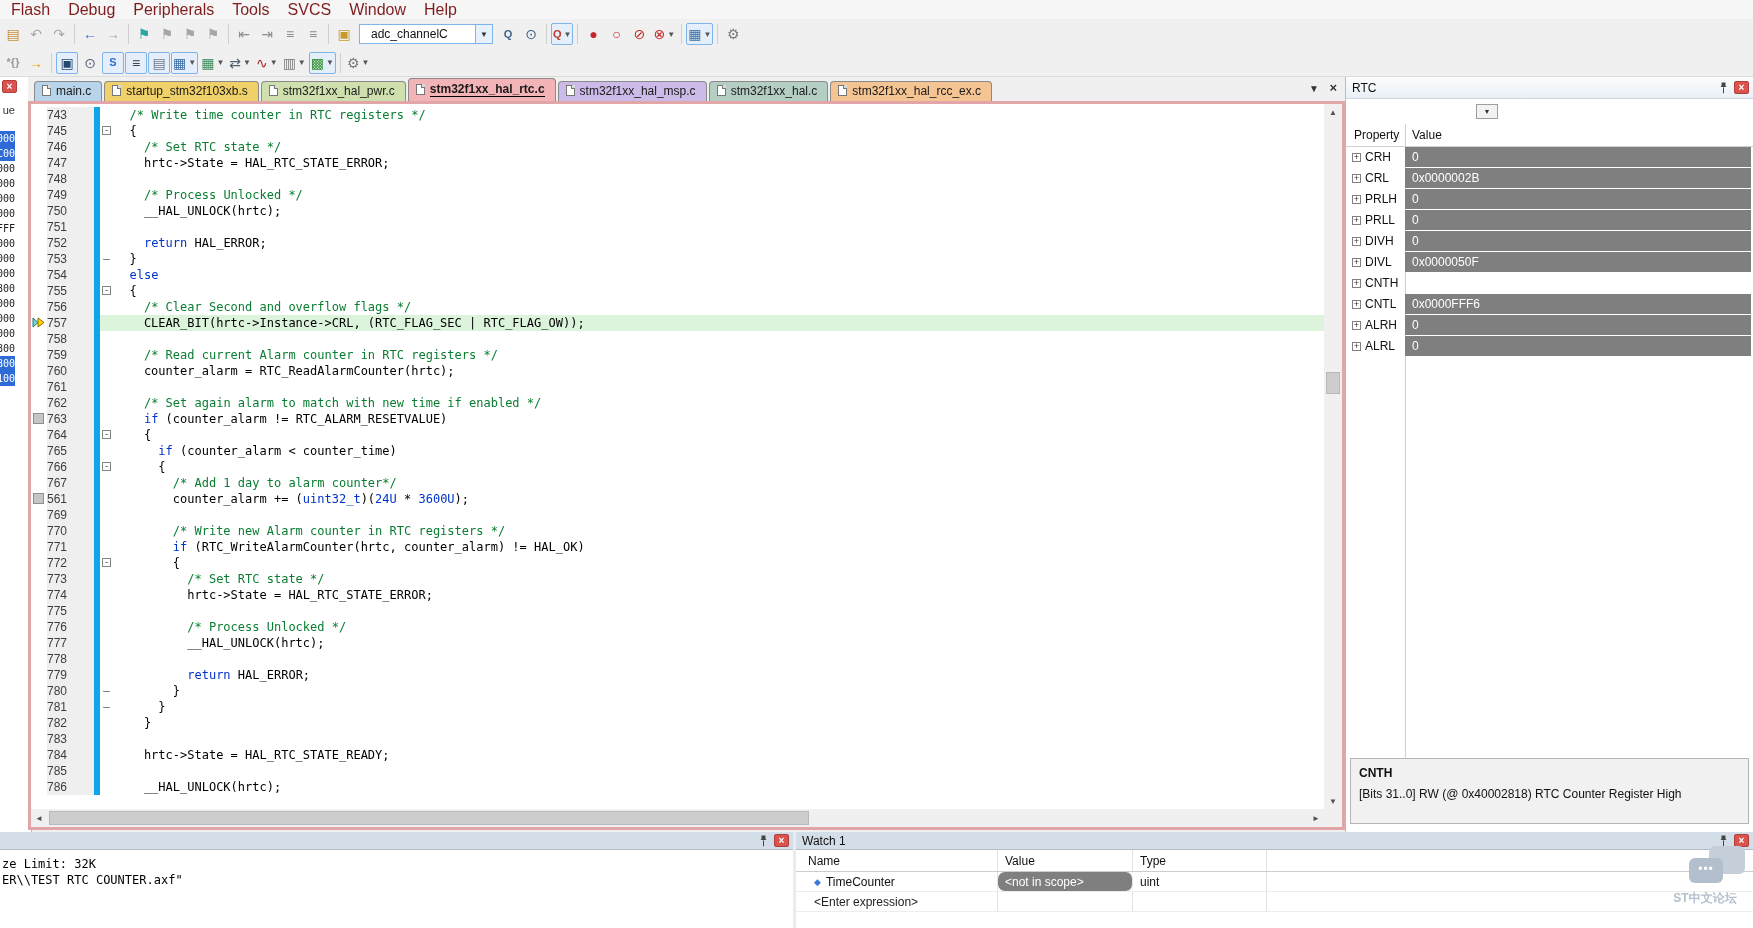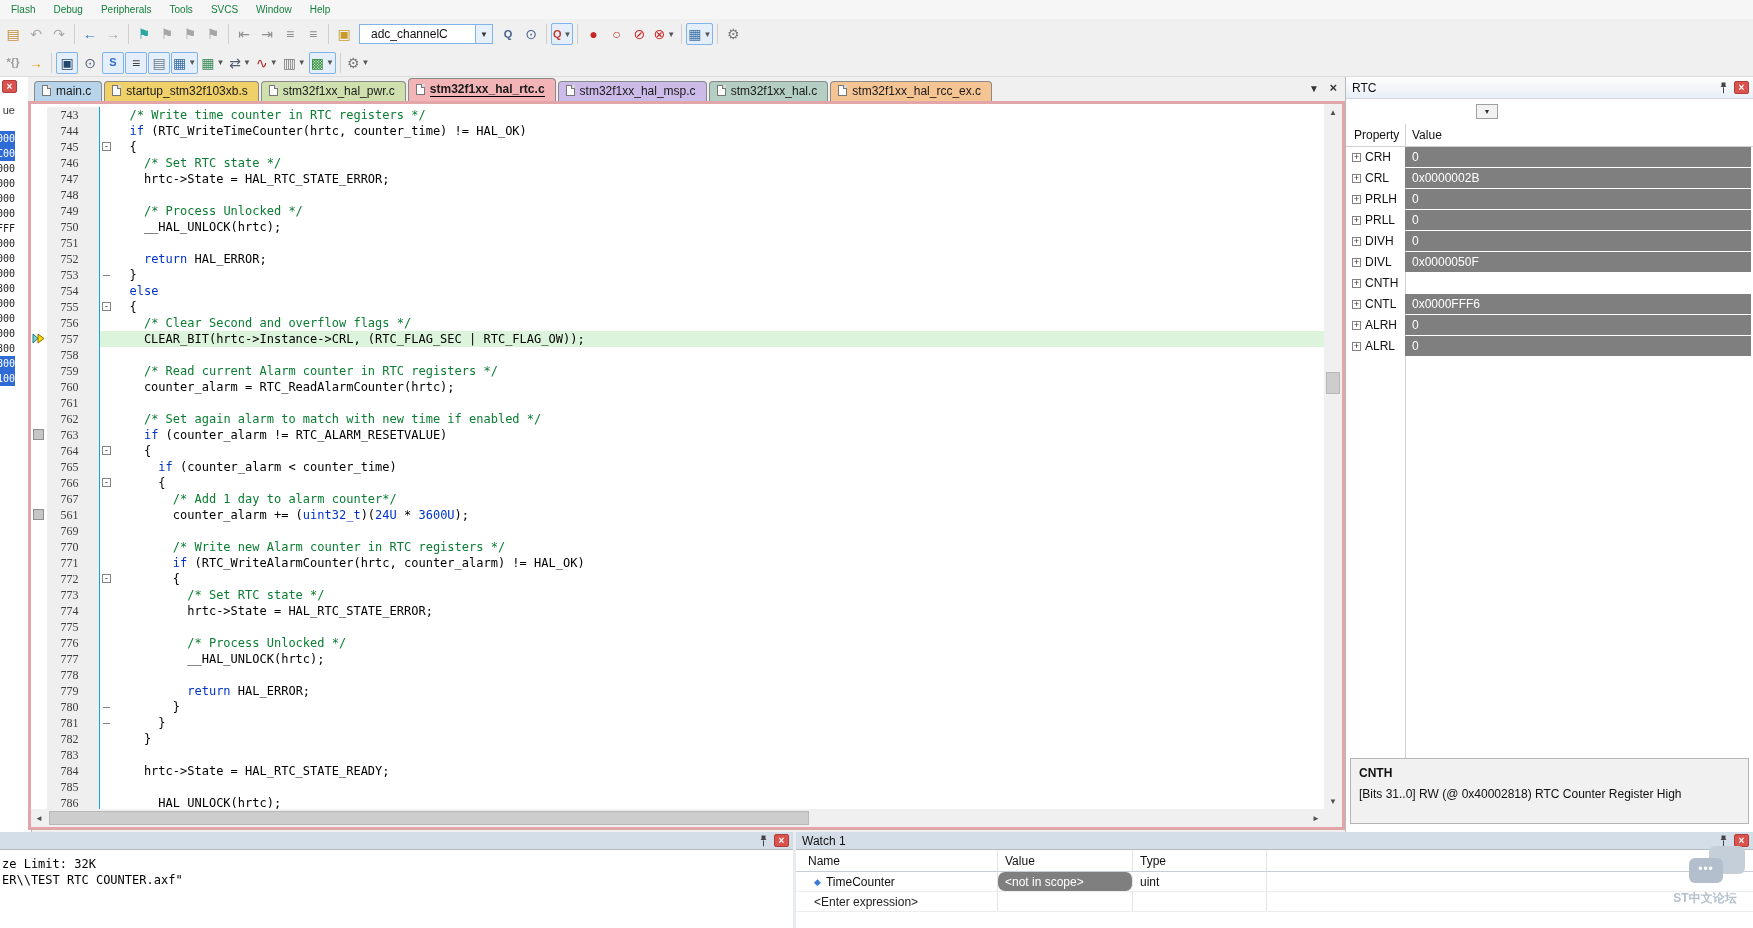--- a/index.html
+++ b/index.html
@@ -3,21 +3,21 @@
 <meta charset="utf-8">
 <style>
   * { box-sizing: border-box; margin: 0; padding: 0; }
   html,body { width:1753px; height:928px; overflow:hidden; background:#f0f0f0;
               font-family:"Liberation Sans", sans-serif; }
   .app { position:relative; width:1753px; height:928px; background:#f0f0f0; }
 
   
   .menubar { position:absolute; left:0; top:0; width:1753px; height:19px;
              background:#f6f6f6; display:flex; align-items:center; padding-left:2px; }
-  .mitem { font-size:10px; color:#15803d; padding:2px 9px; cursor:default; }
+  .mitem { font-size:16px; color:#7f1d1d; padding:2px 9px; cursor:default; }
 
   
   .tbar { position:absolute; left:0; width:1753px; background:#f0f0f0;
           display:flex; align-items:center; gap:1px; padding-left:2px; }
   .tb1 { top:19px; height:30px; }
   .tb2 { top:49px; height:28px; border-bottom:1px solid #dcdcdc; }
   .ticon { display:inline-flex; align-items:center; justify-content:center;
            min-width:22px; height:22px; border:1px solid transparent; border-radius:2px;
            cursor:default; padding:0 1px; }
   .ticon.act { border-color:#7eb4ea; background:#e4effb; }
@@ -62,23 +62,23 @@
   
   .editor { position:absolute; left:28px; top:101px; width:1317px; height:729px;
             border:3px solid #e2a6a8; background:#fff; }
   .code-area { position:absolute; left:0; top:0; right:18px; bottom:18px; overflow:hidden;
                padding-top:3px; background:#fff; }
   .crow { display:flex; height:16px; line-height:16px; background:#fff; }
   .crow.cur { background:linear-gradient(to right,#fff 69px,#dcf3dc 69px); }
   .cmark { width:16px; flex:none; background:#fff; position:relative; }
   .graybox { position:absolute; left:2px; top:2px; width:11px; height:11px;
              background:#c6c6c6; border:1px solid #8f8f8f; }
-  .lnum { width:53px; flex:none; text-align:center; padding-right:7px;
-          font-family:Liberation Serif, serif; font-size:12px; color:#3c3c3c;
-          background:#efefef; border-right:1px solid #0ea5e9; }
+  .lnum { width:53px; flex:none; text-align:left; padding-right:7px;
+          font-family:Liberation Sans, sans-serif; font-size:12px; color:#3c3c3c;
+          background:#efefef; border-right:6px solid #0ea5e9; }
   .fold { width:15px; flex:none; position:relative; }
   .foldbox { position:absolute; left:2px; top:3px; width:9px; height:9px; background:#fff;
              border:1px solid #848484; font-size:9px; line-height:7px; text-align:center; color:#333; }
   .foldend { position:absolute; left:3px; top:8px; width:7px; height:1px; background:#848484; }
   .ctext { font-family:"DejaVu Sans Mono",monospace; font-size:12px; white-space:pre;
            color:#000; }
   .com { color:#0a7d32; }
   .kw  { color:#0033cc; }
   .num { color:#0033cc; }
 
@@ -387,26 +387,20 @@
   <div class="editor">
     <div class="code-area" id="code-lines">
         <div class="crow">
           <span class="cmark"></span>
           <span class="lnum">743</span>
           <span class="fold"></span>
           <pre class="ctext">  <span class="com">/* Write time counter in RTC registers */</span></pre>
         </div>
         <div class="crow">
           <span class="cmark"></span>
-          <span class="lnum">744</span>
-          <span class="fold"></span>
-          <pre class="ctext">  <span class="kw">if</span> (RTC_WriteTimeCounter(hrtc, counter_time) != HAL_OK)</pre>
-        </div>
-        <div class="crow">
-          <span class="cmark"></span>
           <span class="lnum">745</span>
           <span class="fold">
             <span class="foldbox">-</span>
           </span>
           <pre class="ctext">  {</pre>
         </div>
         <div class="crow">
           <span class="cmark"></span>
           <span class="lnum">746</span>
           <span class="fold"></span>

